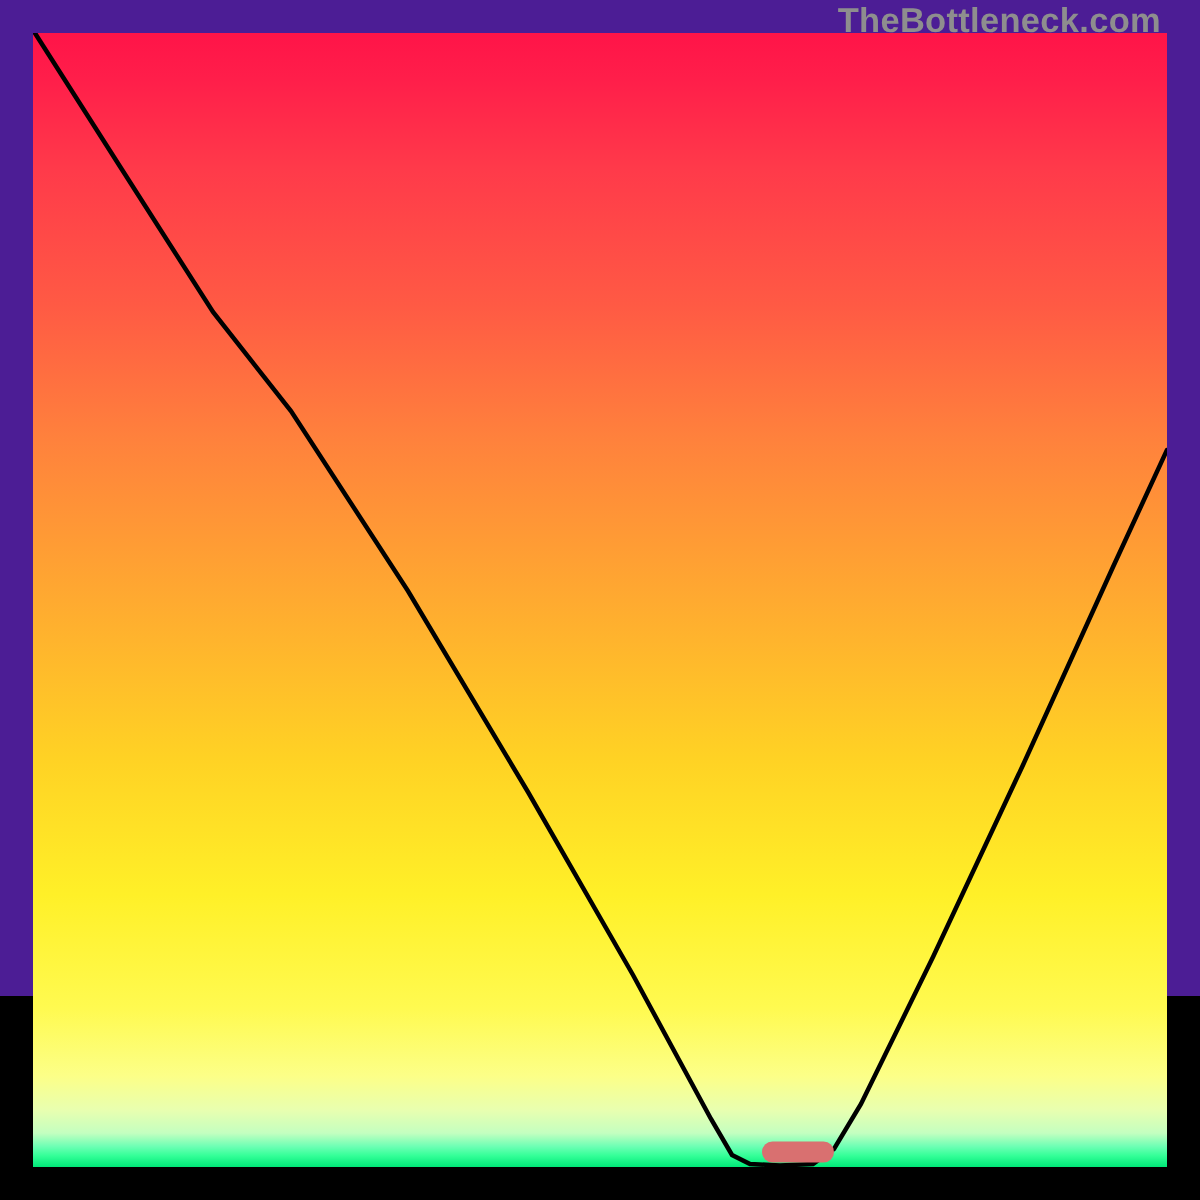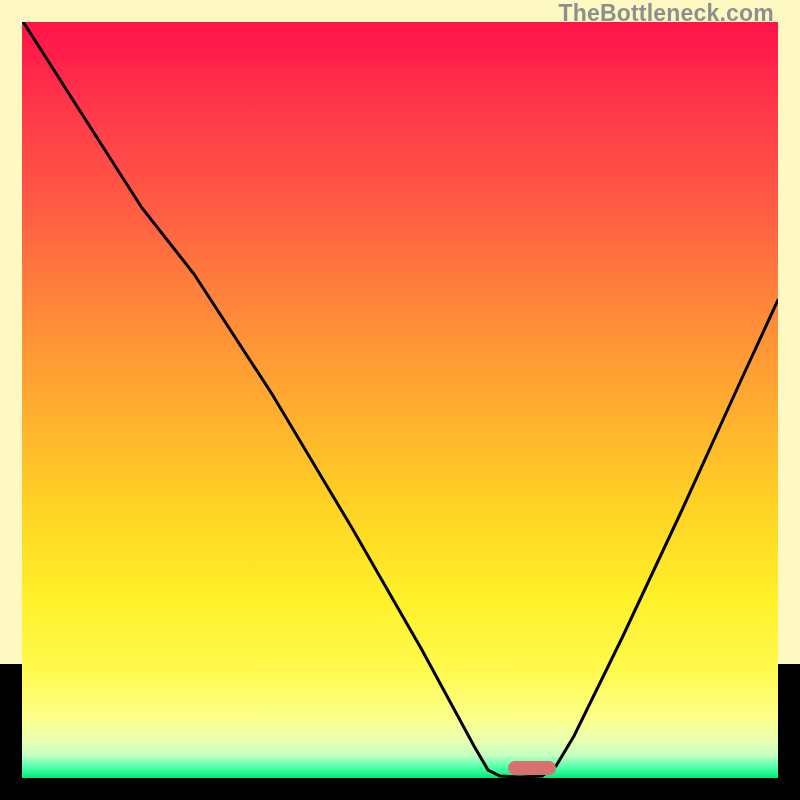--- a/index.html
+++ b/index.html
@@ -10,21 +10,21 @@
     background: #000;
     overflow: hidden;
     font-family: Arial, Helvetica, sans-serif;
   }
   .frame {
     position: absolute;
     left: 0;
     top: 0;
     width: 800px;
     height: 664px;
-    background: #fef9c3;
+    background: #4c1d95;
   }
   .plot {
     position: absolute;
     left: 22px;
     top: 22px;
     width: 756px;
     height: 756px;
     background: linear-gradient(to bottom,
       #ff1448 0%,
       #ff1e4a 4%,

